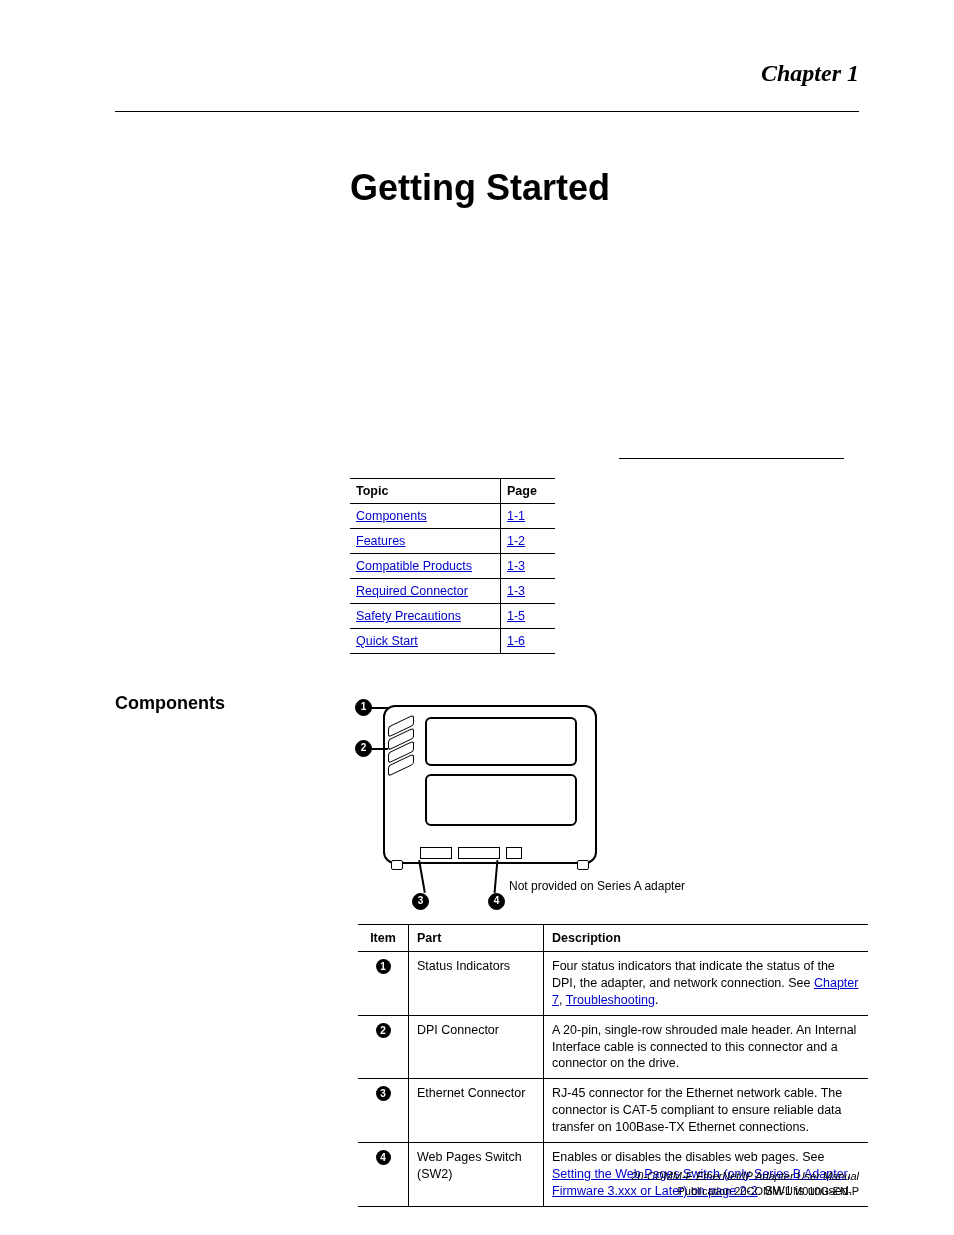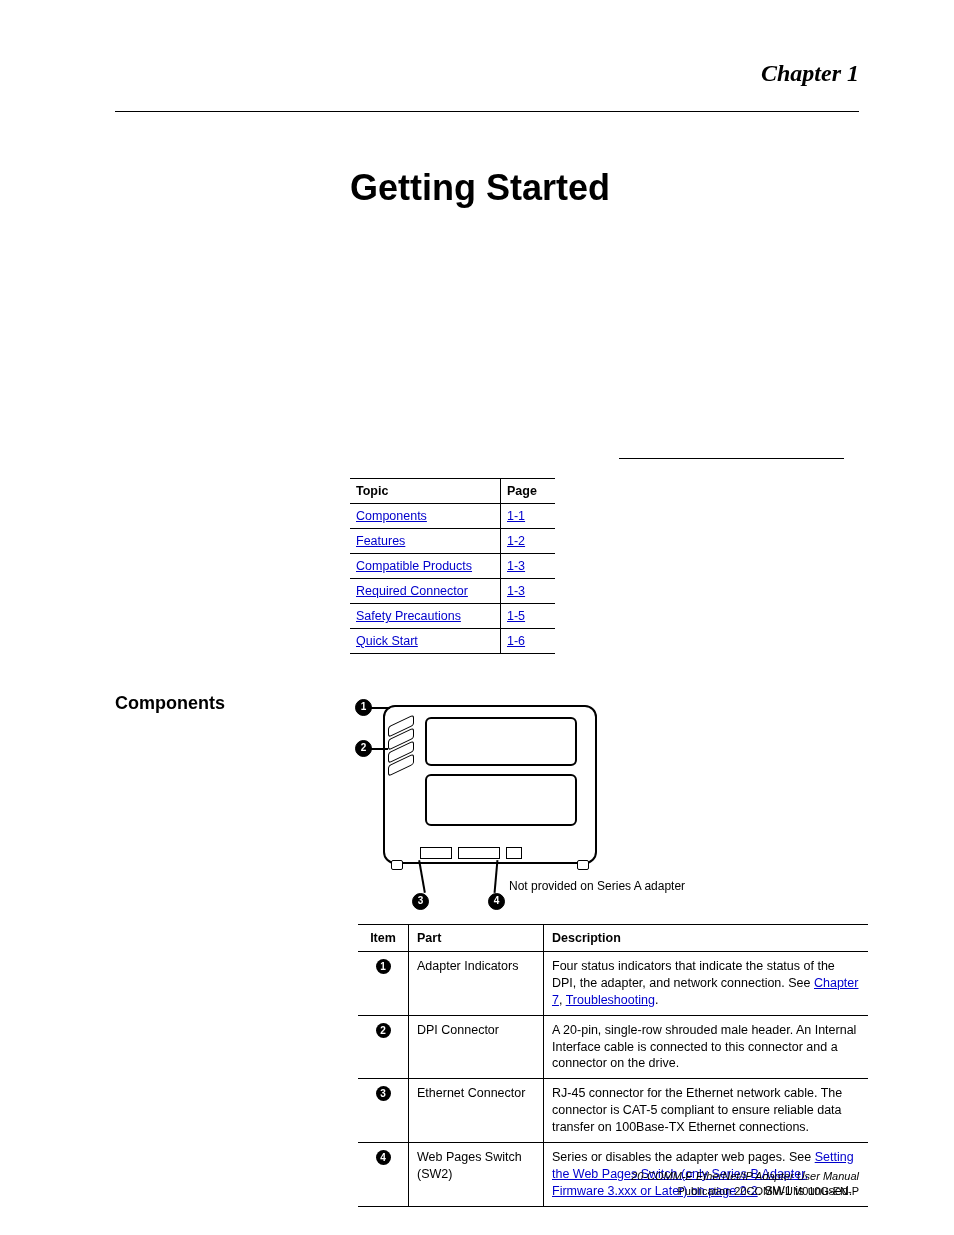--- a/index.html
+++ b/index.html
@@ -295,40 +295,40 @@
     <thead>
       <tr>
         <th>Item</th>
         <th>Part</th>
         <th>Description</th>
       </tr>
     </thead>
     <tbody>
       <tr>
         <td><span class="num-circle">1</span></td>
-        <td>Adapter Indicators</td>
+        <td>Status Indicators</td>
         <td>
           <span>Four status indicators that indicate the status of the DPI, the adapter, and network connection. See </span><a class="link">Chapter 7</a><span>, </span><a class="link">Troubleshooting</a><span>.</span>
         </td>
       </tr>
       <tr>
         <td><span class="num-circle">2</span></td>
         <td>DPI Connector</td>
         <td>A 20-pin, single-row shrouded male header. An Internal Interface cable is connected to this connector and a connector on the drive.</td>
       </tr>
       <tr>
         <td><span class="num-circle">3</span></td>
         <td>Ethernet Connector</td>
         <td>RJ-45 connector for the Ethernet network cable. The connector is CAT-5 compliant to ensure reliable data transfer on 100Base-TX Ethernet connections.</td>
       </tr>
       <tr>
         <td><span class="num-circle">4</span></td>
         <td>Web Pages Switch (SW2)</td>
         <td>
-          <span>Series or disables the adapter web pages. See </span><a class="link">Setting the Web Pages Switch (only Series B Adapter, Firmware 3.xxx or Later) on page 2-2</a><span>. SW1 is unused.</span>
+          <span>Enables or disables the disables web pages. See </span><a class="link">Setting the Web Pages Switch (only Series B Adapter, Firmware 3.xxx or Later) on page 2-2</a><span>. SW1 is unused.</span>
         </td>
       </tr>
     </tbody>
   </table>
 
   <div class="footer">
     <span class="ital">20-COMM-E EtherNet/IP Adapter User Manual</span><br>
     <span>Publication 20COMM-UM010G-EN-P</span>
   </div>
 

